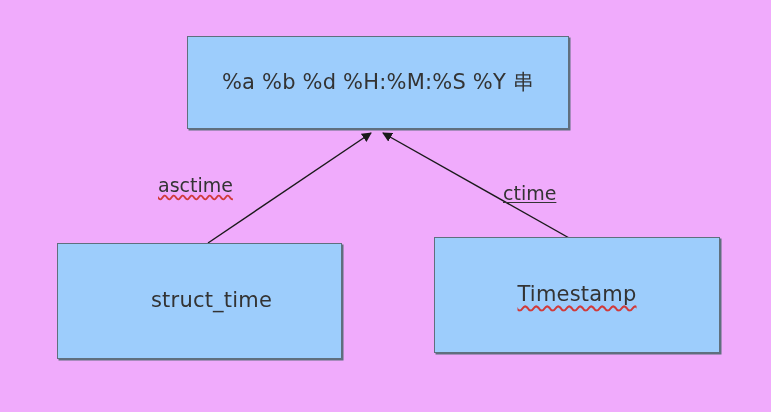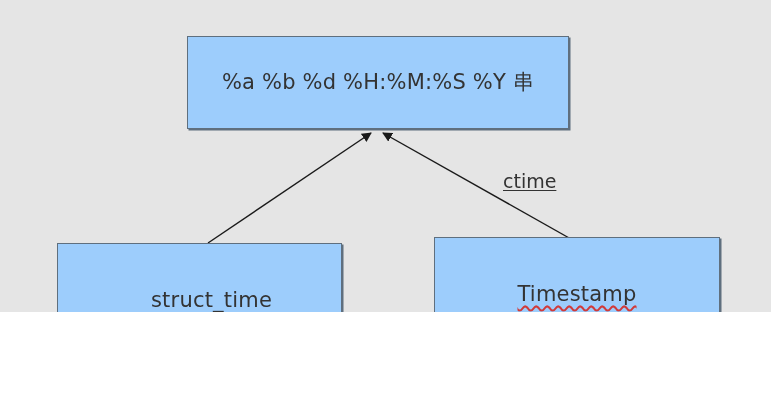--- a/index.html
+++ b/index.html
@@ -6,22 +6,22 @@
     margin: 0;
     padding: 0;
     background: #ffffff;
   }
   body {
     font-family: "DejaVu Sans", "Liberation Sans", sans-serif;
   }
   #canvas {
     position: relative;
     width: 771px;
-    height: 312px;
-    background: #e5e5e5;
+    height: 412px;
+    background: #f0abfc;
     overflow: hidden;
   }
   svg.edges {
     position: absolute;
     left: 0;
     top: 0;
     width: 771px;
     height: 412px;
     pointer-events: none;
   }
@@ -78,21 +78,21 @@
     text-decoration: underline wavy #d03a3a;
     text-decoration-skip-ink: none;
     text-underline-offset: 2px;
   }
   #edge-label-asctime {
     left: 158px;
     top: 174px;
   }
   #edge-label-ctime {
     left: 503px;
-    top: 170px;
+    top: 182px;
     text-decoration: underline;
   }
 </style>
 </head>
 <body>
 
 <div id="canvas">
 
   <svg class="edges" viewBox="0 0 771 412" xmlns="http://www.w3.org/2000/svg">
     <defs>
@@ -114,16 +114,17 @@
   </div>
 
   <div class="node" id="node-struct-time">
     <span class="node-label">struct_time</span>
   </div>
 
   <div class="node" id="node-timestamp">
     <span class="node-label misspelled">Timestamp</span>
   </div>
 
+  <div class="edge-label" id="edge-label-asctime">asctime</div>
 
   <div class="edge-label" id="edge-label-ctime">ctime</div>
 
 </div>
 
 </body></html>

